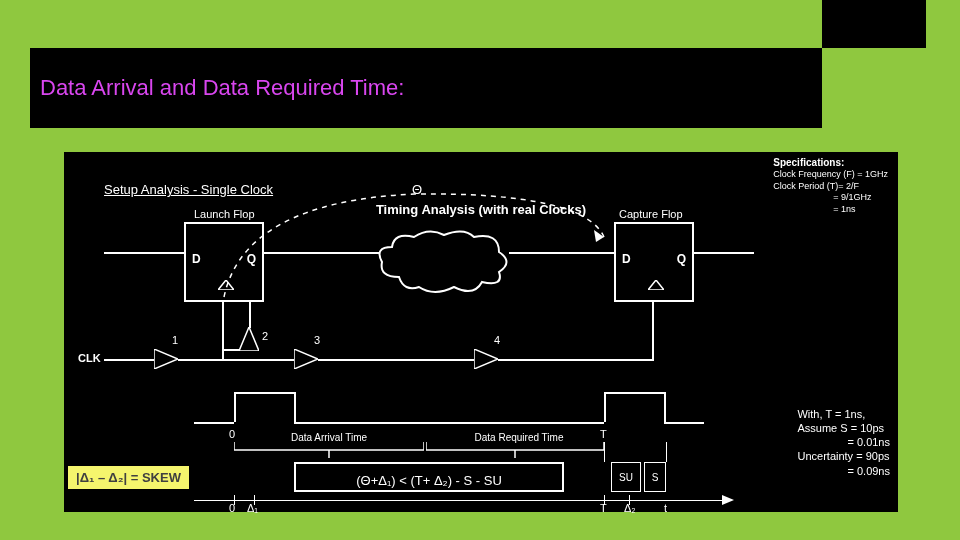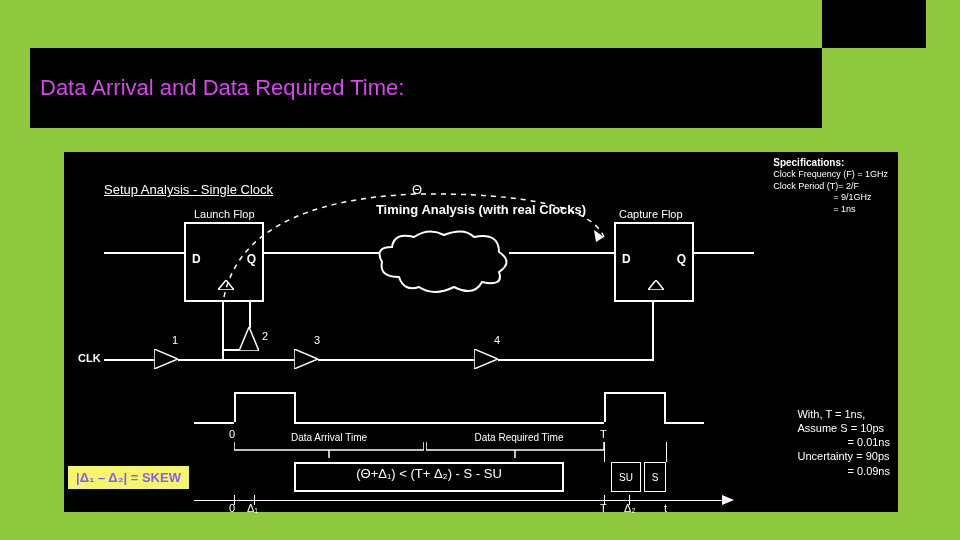--- a/index.html
+++ b/index.html
@@ -92,38 +92,38 @@
   .hline, .vline { position: absolute; background: #fff; }
   .hline { height: 2px; }
   .vline { width: 2px; }
   .clk-label { position: absolute; font-size: 11px; font-weight: bold; }
   .theta-lbl { position: absolute; font-size: 13px; }
   .timing-box {
     position: absolute;
     border: 2px solid #fff;
     font-size: 13px;
     display: flex;
-    align-items: flex-start;
+    align-items: flex-end;
     justify-content: center;
     padding: 2px 6px;
   }
   .bracket-lbl { position: absolute; font-size: 10px; text-align: center; }
   .axis-lbl { position: absolute; font-size: 11px; }
   .small-box {
     position: absolute;
     border: 1px solid #fff;
     display: flex;
     align-items: center;
     justify-content: center;
     font-size: 10px;
   }
   .skew-box {
     position: absolute;
     background: #f5f56d;
-    color: #8b5cf6;
+    color: #404040;
     padding: 4px 8px;
     font-size: 13px;
     font-weight: bold;
   }
   .specs2 {
     position: absolute;
     right: 8px;
     bottom: 34px;
     font-size: 11px;
     line-height: 1.3;

